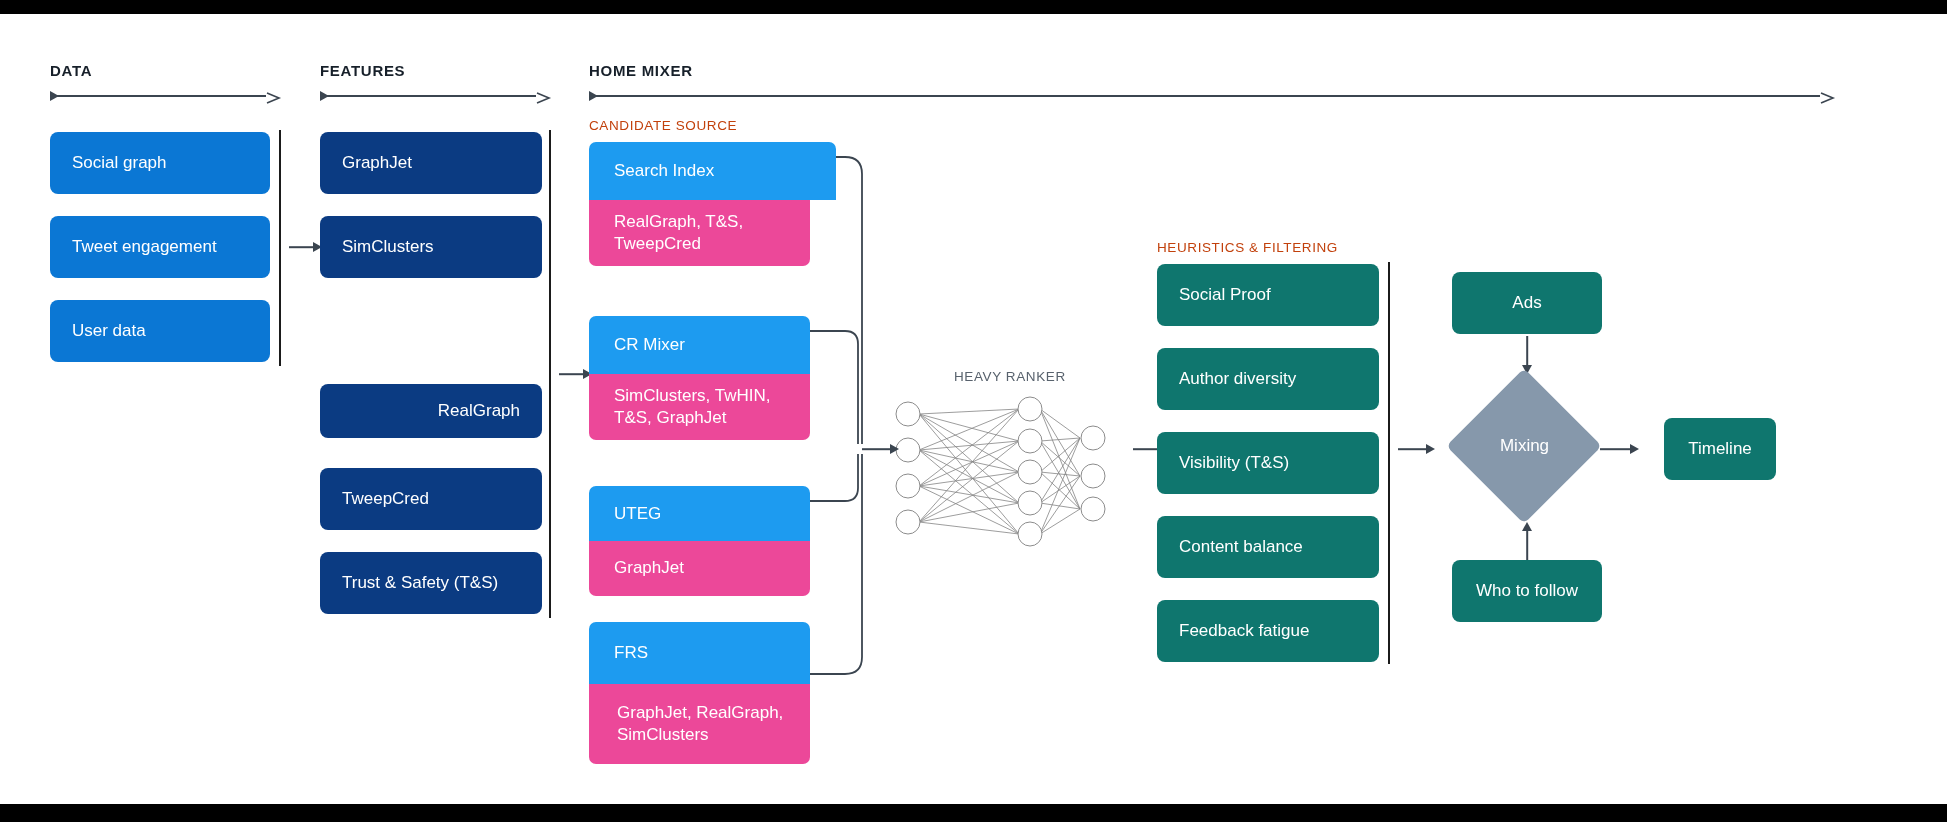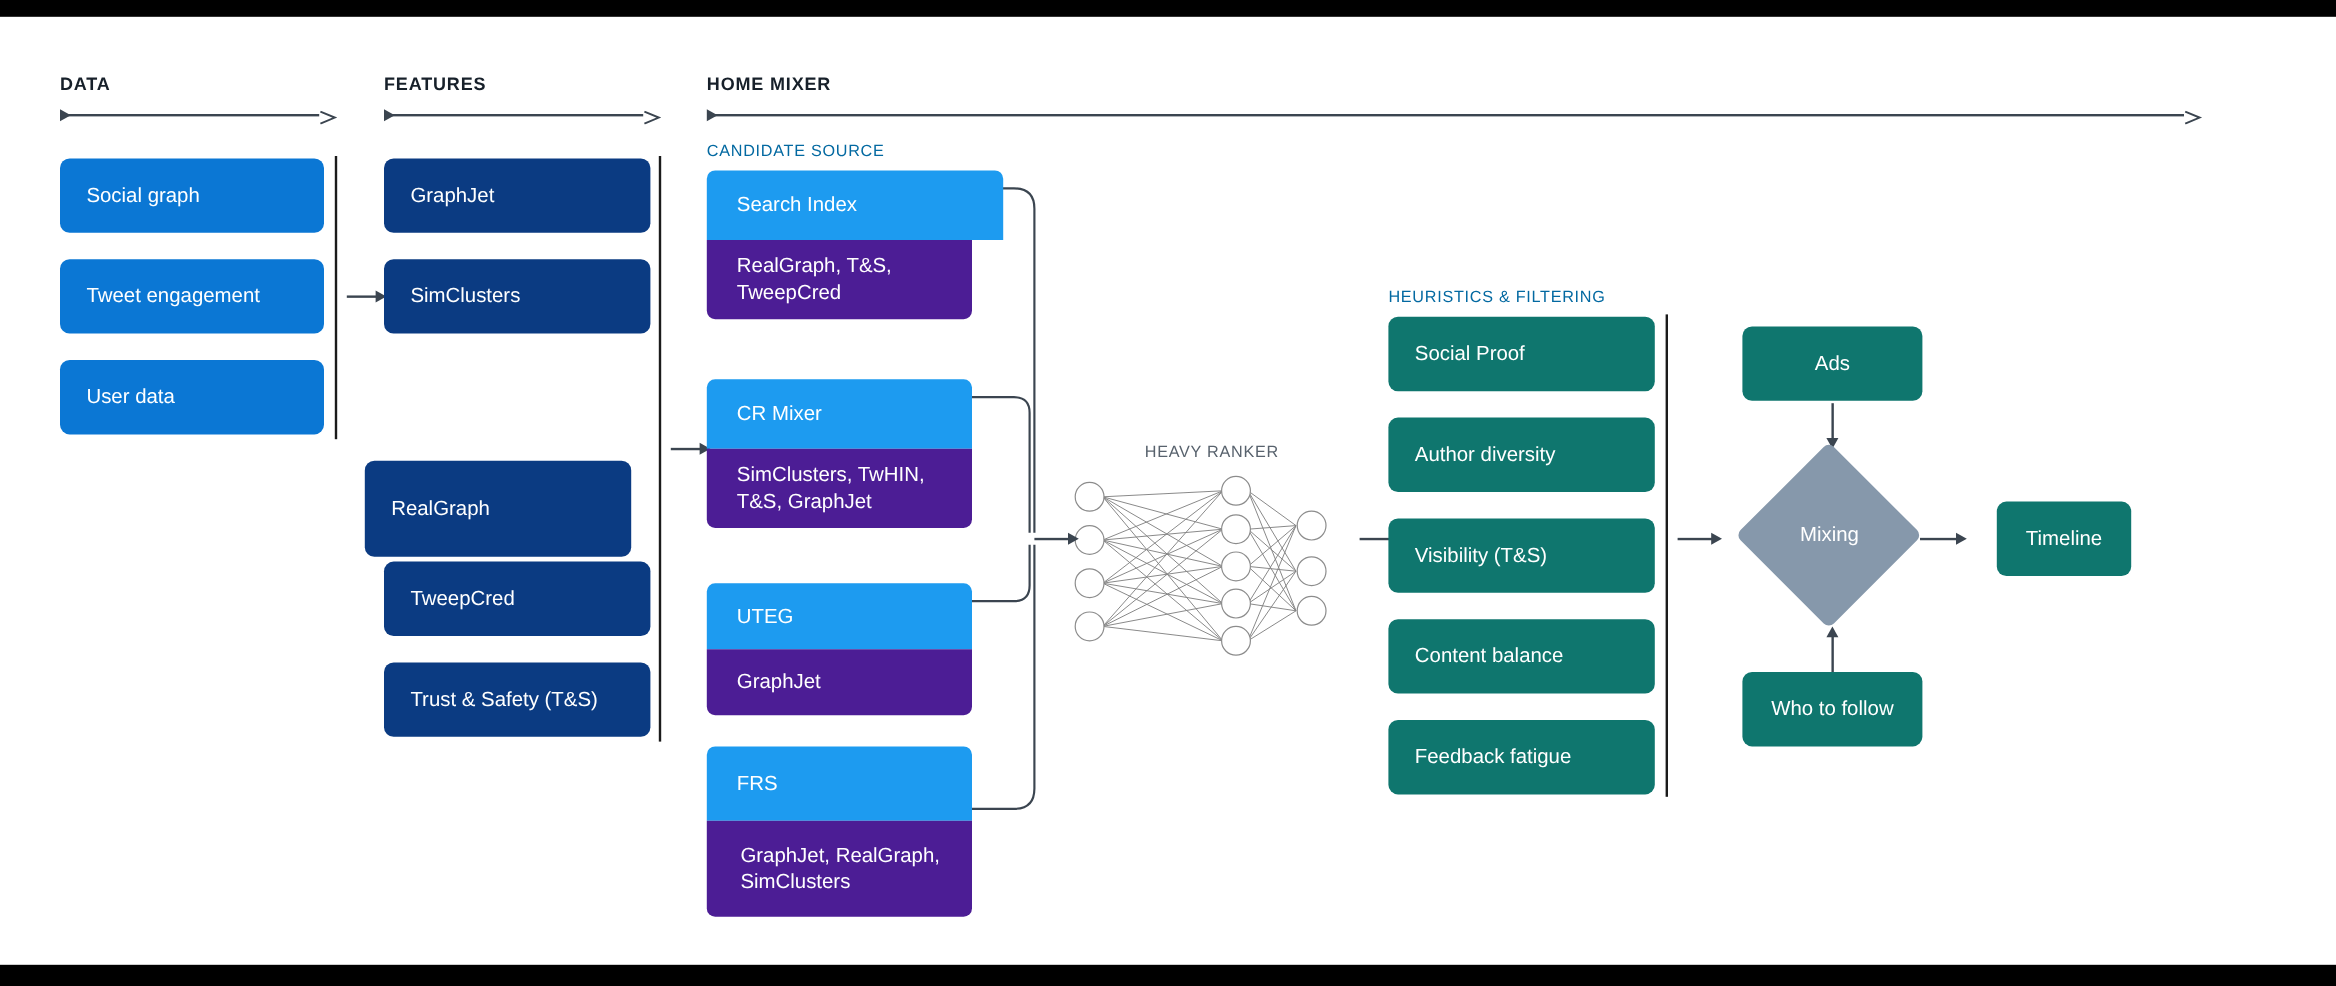--- a/index.html
+++ b/index.html
@@ -76,21 +76,21 @@
     border-bottom: 5px solid transparent;
     border-left: 10px solid transparent;
   }
   .stage-rule .head svg { display: block; }
 
   
   .sub-caption {
     position: absolute;
     font-size: 13.5px;
     letter-spacing: 0.6px;
-    color: #0369a1;
+    color: #c2410c;
     white-space: nowrap;
   }
 
   
   .node {
     position: absolute;
     border-radius: 8px;
     display: flex;
     align-items: center;
     color: #ffffff;
@@ -109,21 +109,21 @@
   .cs-head {
     position: absolute; left: 0; top: 0;
     background: #1d9bf0;
     border-radius: 7px 7px 0 0;
     display: flex; align-items: center;
     padding: 0 25px;
     color: #fff; font-size: 17px;
   }
   .cs-body {
     position: absolute; left: 0;
-    background: #4c1d95;
+    background: #ec4899;
     border-radius: 0 0 7px 7px;
     display: flex; align-items: center;
     padding: 0 25px;
     color: #ffffff; font-size: 17px; line-height: 1.3;
   }
 
   
   .divider {
     position: absolute;
     width: 1.8px;
@@ -302,21 +302,21 @@
           </svg>
       </div>
     </div>
 
     <div class="node navy" style="left:320px; top:118px; width:222px; height:62px;">
       <span>GraphJet</span>
     </div>
     <div class="node navy" style="left:320px; top:202px; width:222px; height:62px;">
       <span>SimClusters</span>
     </div>
-    <div class="node navy" style="left:304px; top:370px; width:222px; height:80px;">
+    <div class="node navy" style="left:320px; top:370px; width:222px; height:54px;justify-content:flex-end;">
       <span>RealGraph</span>
     </div>
     <div class="node navy" style="left:320px; top:454px; width:222px; height:62px;">
       <span>TweepCred</span>
     </div>
     <div class="node navy" style="left:320px; top:538px; width:222px; height:62px;">
       <span>Trust &amp; Safety (T&amp;S)</span>
     </div>
 
     <div class="divider" style="left:549px; top:116px; height:488px;"></div>

